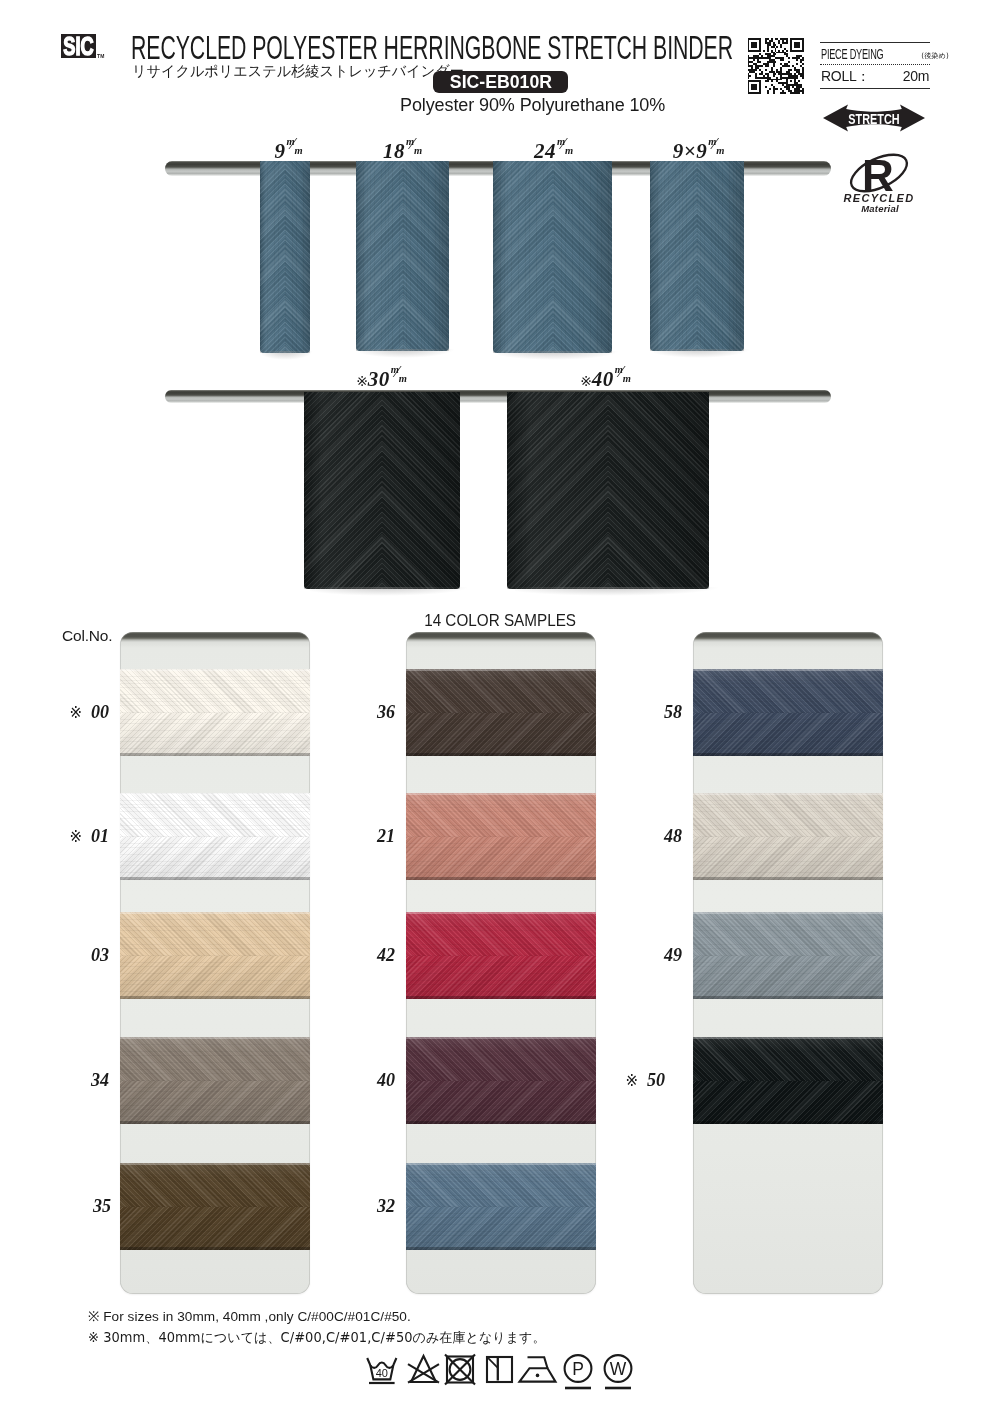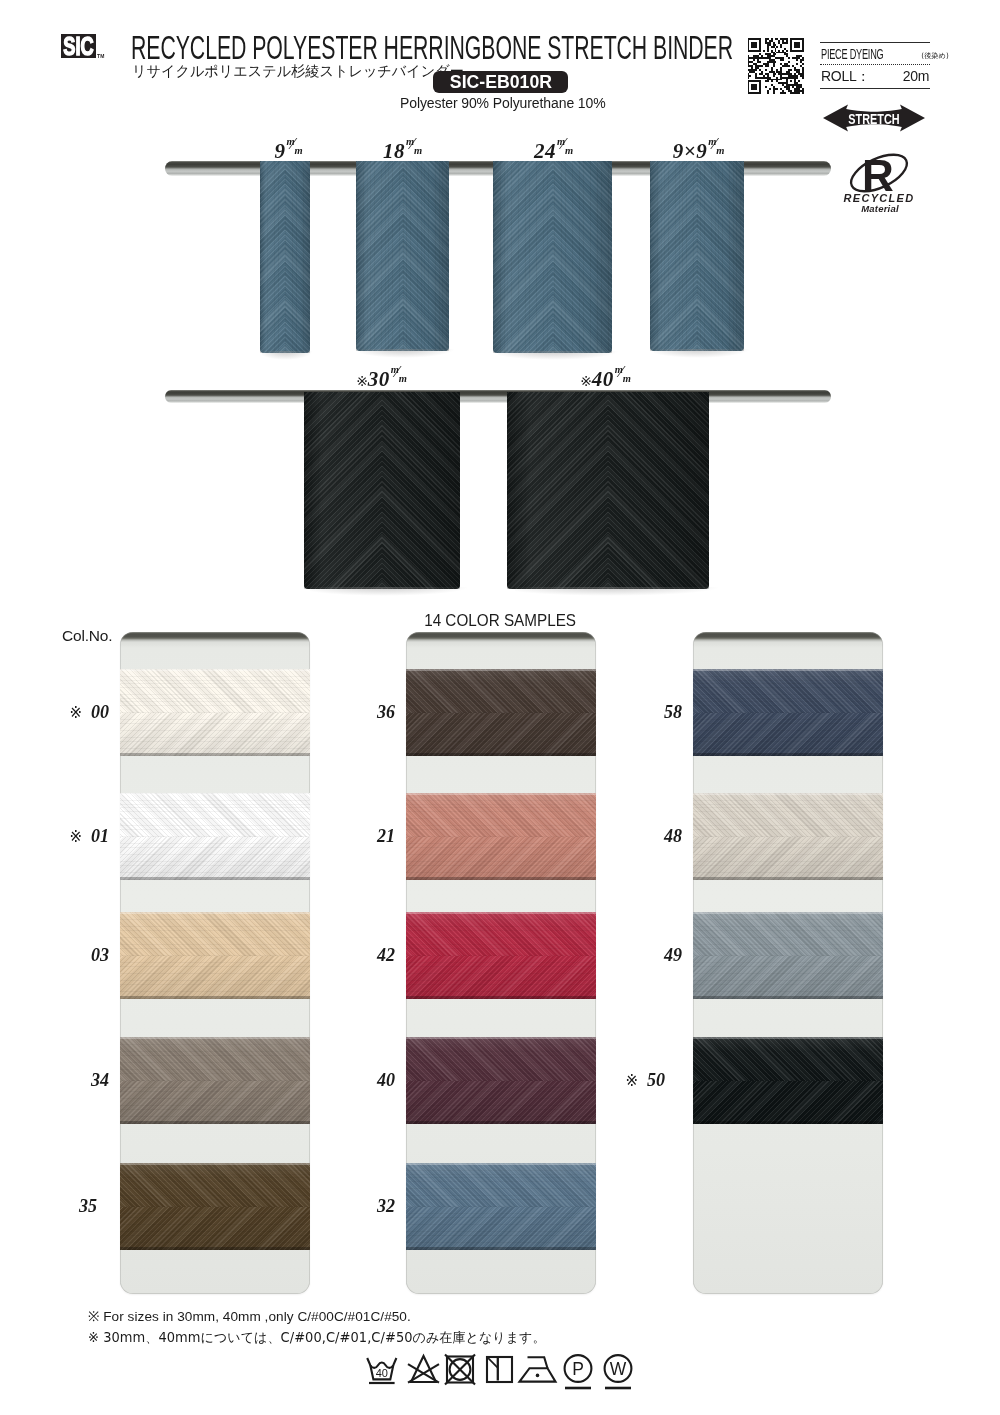--- a/index.html
+++ b/index.html
@@ -38,21 +38,21 @@
 .code-pill {
   position:absolute; left:433px; top:71px; width:135px; height:22px;
   background:#231f20; border-radius:6px;
   display:flex; align-items:center; justify-content:center; overflow:hidden;
 }
 .code-pill span { color:#fff; font-size:19px; font-weight:700; letter-spacing:0px;
   font-family:"Liberation Sans", sans-serif; display:inline-block;
   transform:scaleX(0.93); transform-origin:center; white-space:nowrap; }
 .composition {
   position:absolute; left:400px; top:95px; width:200px; text-align:left;
-  font-size:14px; white-space:nowrap; letter-spacing:-0.1px;
+  font-size:18px; white-space:nowrap; letter-spacing:-0.1px;
 }
 
 
 .qr { position:absolute; left:747px; top:38px; width:57px; height:56px; }
 .qr svg { display:block; width:100%; height:100%; }
 
 
 .spec { position:absolute; left:820px; top:42px; width:110px; }
 .spec .hr-top { border-top:1.5px solid #2c2c2c; }
 .spec .row1 { display:flex; align-items:baseline; padding:3px 0 2px 1px; white-space:nowrap; }
@@ -532,21 +532,21 @@
         </div>
         <div class="bandshade"></div>
         <div class="topline"></div>
         <div class="botline"></div>
       </div>
   </div>
   <div class="cno" style="left:52px; top:702.5px; width:57px;"><span class="cmark">※</span><span>00</span></div>
   <div class="cno" style="left:52px; top:826.5px; width:57px;"><span class="cmark">※</span><span>01</span></div>
   <div class="cno" style="left:52px; top:945.5px; width:57px;"><span class="cmark"></span><span>03</span></div>
   <div class="cno" style="left:52px; top:1070.5px; width:57px;"><span class="cmark"></span><span>34</span></div>
-  <div class="cno" style="left:40px; top:1196.5px; width:57px;"><span class="cmark"></span><span>35</span></div>
+  <div class="cno" style="left:54px; top:1196.5px; width:57px;"><span class="cmark"></span><span>35</span></div>
   <div class="card" style="left:406px;">
     <div class="band" style="top:37px; height:87px;">
         <div class="cloth horz" style="background:#473a33">
           <div class="hbA half-t"></div>
           <div class="hbB half-b"></div>
           <div class="hbseam"></div>
         </div>
         <div class="bandshade"></div>
         <div class="topline"></div>
         <div class="botline"></div>

